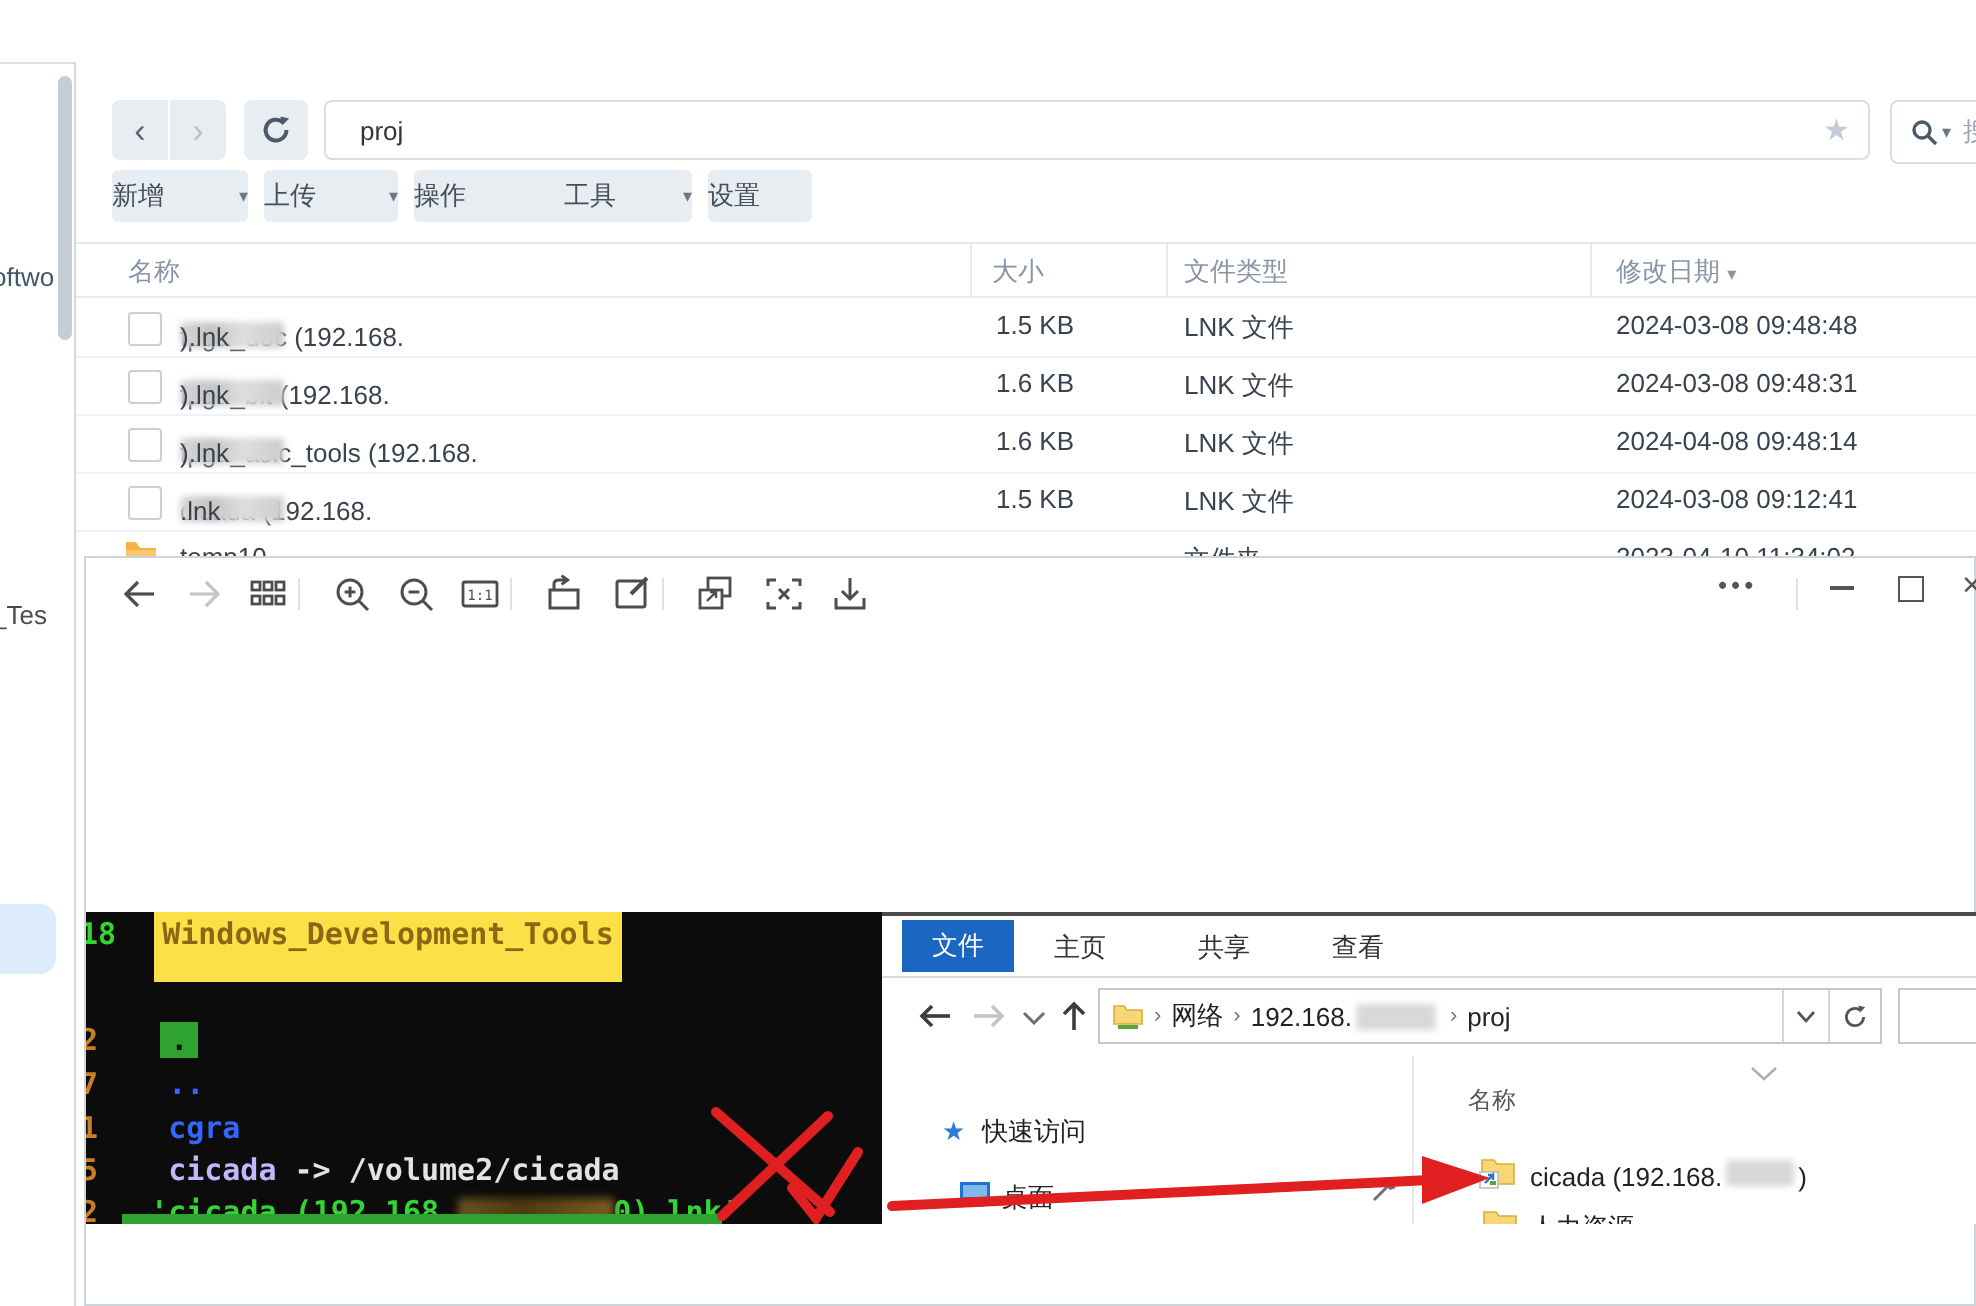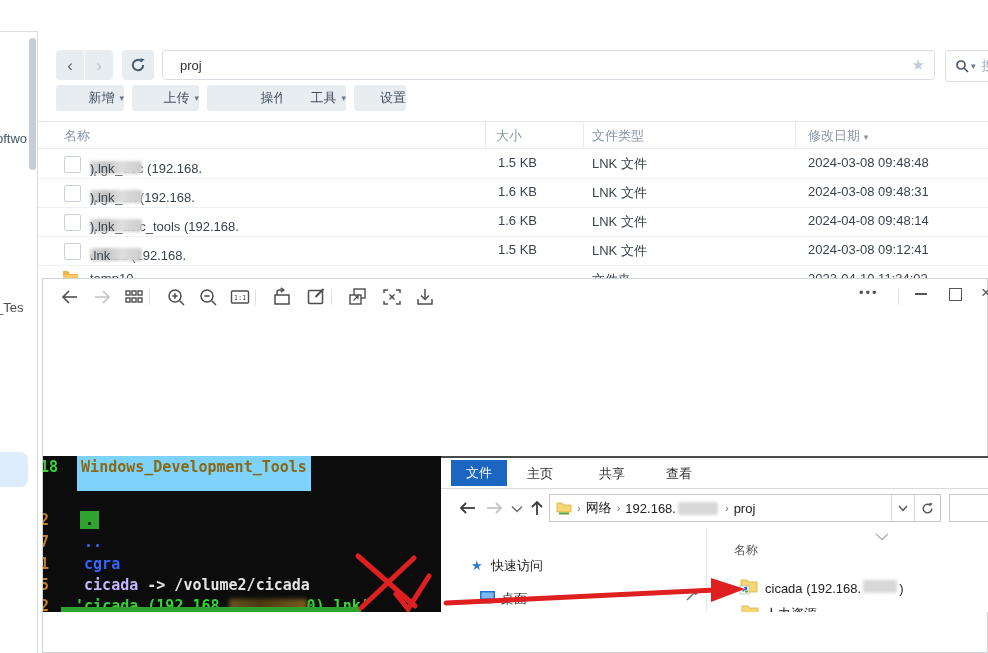--- a/index.html
+++ b/index.html
@@ -17,21 +17,21 @@
 
   
   .fs{left:38px;top:0;width:950px;height:653px;background:#fff;}
   .fs-btn{background:#e8edf2;border-radius:4px;display:flex;align-items:center;justify-content:center;
           font-size:13px;color:#42505e;cursor:pointer;}
   .fs-chev{font-size:17px;line-height:1;}
   .fs-addr{background:#fff;border:1px solid #d8dee4;border-radius:4px;display:flex;align-items:center;
            font-size:13px;color:#333;}
   .fs-star{margin-left:auto;color:#c3ccd6;font-size:15px;padding-right:9px;}
   .fs-menu-btn{position:absolute;top:85px;height:26px;background:#e8edf2;border-radius:3px;display:flex;
-           align-items:center;justify-content:flex-end;gap:5px;font-size:13px;color:#42505e;cursor:pointer;}
+           align-items:center;justify-content:space-between;gap:5px;font-size:13px;color:#42505e;cursor:pointer;}
   .fs-menu-btn .c{font-size:9px;color:#6b7888;}
   .hline{background:#e3e8ed;height:1px;}
   .vline{background:#e7ebef;width:1px;}
   .colhead{font-size:13px;color:#8795a6;white-space:nowrap;}
   .fsrow{position:absolute;left:0;width:950px;height:29px;border-bottom:1px solid #eef1f5;font-size:13px;}
   .fsrow span{position:absolute;top:6px;white-space:nowrap;}
   .cb{position:absolute;left:26px;top:7px;width:15px;height:15px;border:1px solid #c9d0d8;border-radius:2px;background:#fff;}
   .blurbox{display:inline-block;height:13px;width:52px;border-radius:2px;vertical-align:-2px;
            background:linear-gradient(90deg,#d8d8d8,#c4c4c4 30%,#dedede 60%,#cccccc);filter:blur(1.6px);}
 
@@ -42,21 +42,21 @@
   .vt-dots{position:absolute;top:6px;font-size:13px;color:#555;letter-spacing:2px;cursor:pointer;}
   .vt-min{position:absolute;top:14px;width:12px;height:2px;background:#555;cursor:pointer;}
   .vt-max{position:absolute;top:9px;width:11px;height:11px;border:1.5px solid #555;cursor:pointer;}
   .vt-close{position:absolute;top:4px;font-size:17px;color:#555;cursor:pointer;}
 
   
   .term{left:0;top:177px;width:398px;height:156px;background:#0c0c0c;overflow:hidden;
         font-family:"DejaVu Sans Mono",monospace;font-weight:bold;font-size:15px;}
   .tline{position:absolute;white-space:nowrap;}
   .t-org{color:#c77f26;} .t-grn{color:#35d435;} .t-blu{color:#3465ff;} .t-cyn{color:#c4b5fd;} .t-wht{color:#e3e3e3;}
-  .t-hl{background:#7dd3fc;color:#8b6914;padding:15px 4px;}
+  .t-hl{background:#fde047;color:#8b6914;padding:15px 4px;}
   .t-dot{background:#2fa32f;color:#0c0c0c;padding:0 5px;}
   .t-blur{display:inline-block;width:78px;height:14px;vertical-align:-2px;border-radius:2px;
           background:linear-gradient(90deg,#6b5322,#4d3a10 40%,#7a5c20);filter:blur(2px);}
   .t-band{position:absolute;left:18px;top:151px;width:300px;height:5px;background:#2fa32f;}
 
   
   .expl{left:398px;top:177px;width:548px;height:156px;background:#fff;border-top:2px solid #4a4a4a;
         box-sizing:border-box;overflow:hidden;font-size:13px;color:#333;}
   .ex-filetab{position:absolute;left:10px;top:2px;width:56px;height:26px;background:#1a66c0;color:#fff;
         display:flex;align-items:center;justify-content:center;font-size:13px;}

